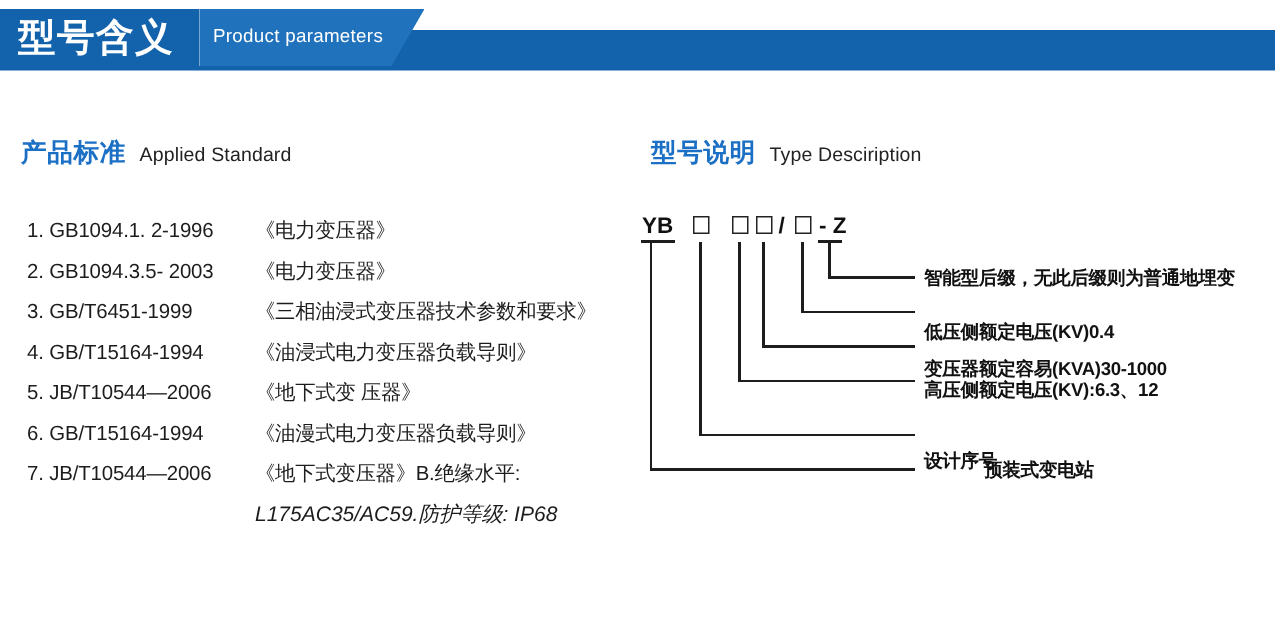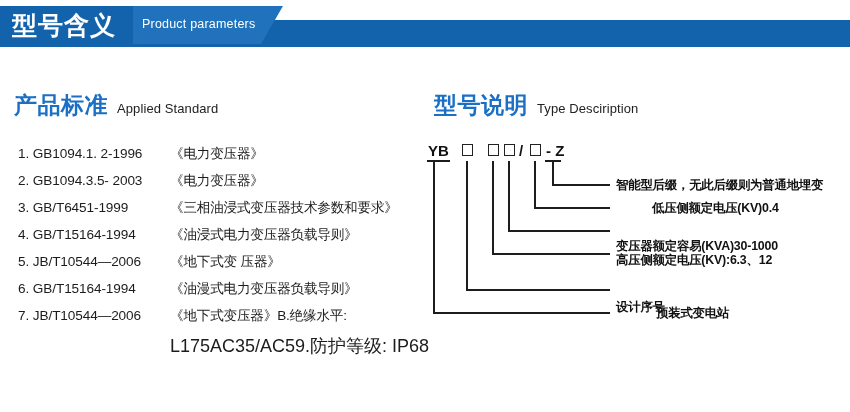--- a/index.html
+++ b/index.html
@@ -63,21 +63,21 @@
   .banner-rule {
     position: absolute;
     left: 0; top: 44px;
     width: 850px; height: 3px;
     background: #1263ab;
   }
 
   
   .sec-head { position: absolute; white-space: nowrap; }
   .sec-head .cn {
-    font-size: 23px;
+    font-size: 17px;
     font-weight: bold;
     color: #1b6fc4;
     letter-spacing: .5px;
   }
   .sec-head .en {
     font-size: 13px;
     color: #222222;
     margin-left: 9px;
     letter-spacing: .1px;
   }
@@ -100,24 +100,25 @@
   }
   .std-code {
     display: inline-block;
     width: 152px;
     flex: 0 0 152px;
     letter-spacing: -.1px;
   }
   .std-name { letter-spacing: -.2px; }
   .std-cont {
     height: 30px;
-    font-size: 18px;
+    font-size: 14px;
     color: #1c1c1c;
     padding-left: 152px;
     white-space: nowrap;
+    font-style: italic;
   }
 
   
   .diagram {
     position: absolute;
     left: 420px; top: 140px;
     width: 430px; height: 200px;
   }
   .code-line {
     position: absolute;
@@ -231,20 +232,20 @@
 
         <path d="M73,21 L73,114 L190,114"></path>
 
         <path d="M47,21 L47,150 L190,150"></path>
 
         <path d="M14,21 L14,173 L190,173"></path>
       </g>
     </svg>
 
     <div class="dlabel" style="left:196px; top:38px;">智能型后缀，无此后缀则为普通地埋变</div>
-    <div class="dlabel" style="left:196px; top:61px;margin-left:36px;">低压侧额定电压(KV)0.4</div>
+    <div class="dlabel" style="left:196px; top:74px;">低压侧额定电压(KV)0.4</div>
     <div class="dlabel" style="left:196px; top:84px;margin-top:29px;">高压侧额定电压(KV):6.3、12</div>
     <div class="dlabel" style="left:196px; top:99px;">变压器额定容易(KVA)30-1000</div>
     <div class="dlabel" style="left:196px; top:143px;margin-top:17px;">设计序号</div>
     <div class="dlabel" style="left:196px; top:166px;margin-left:40px;">预装式变电站</div>
   </div>
 
 </div>
 
 </body></html>

